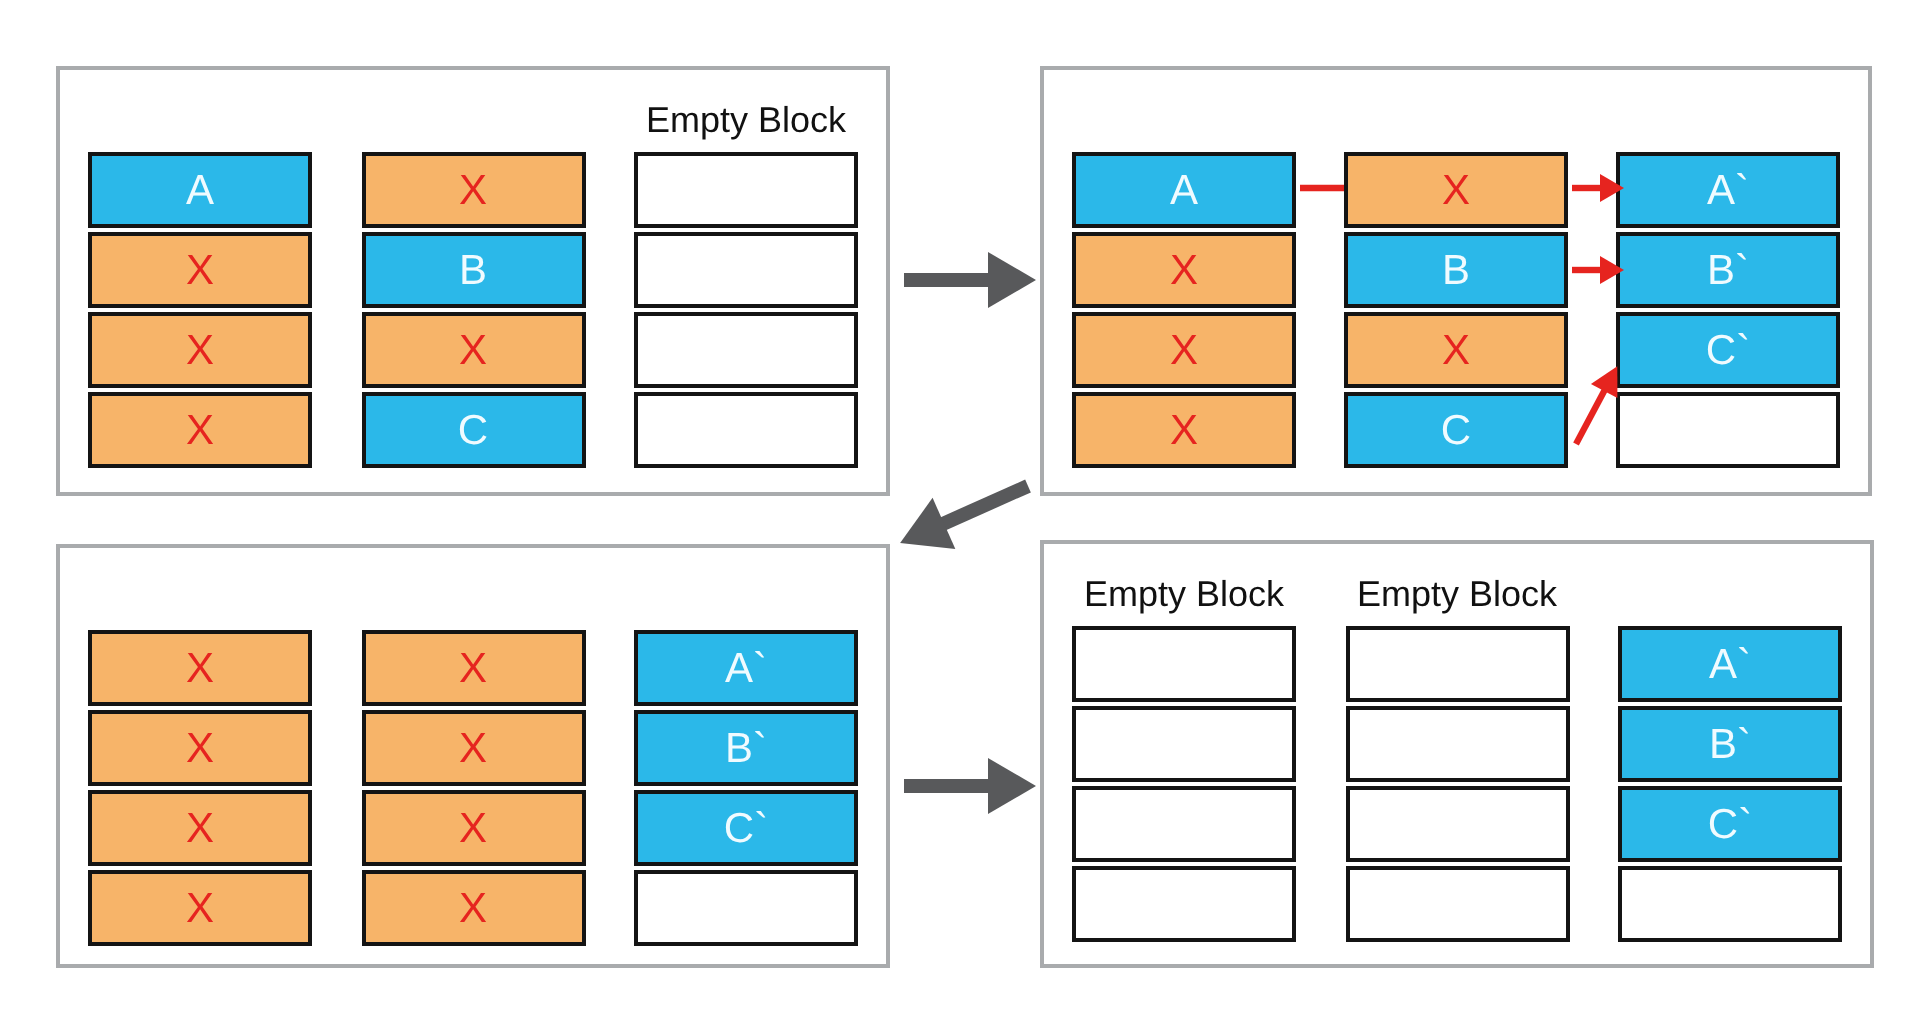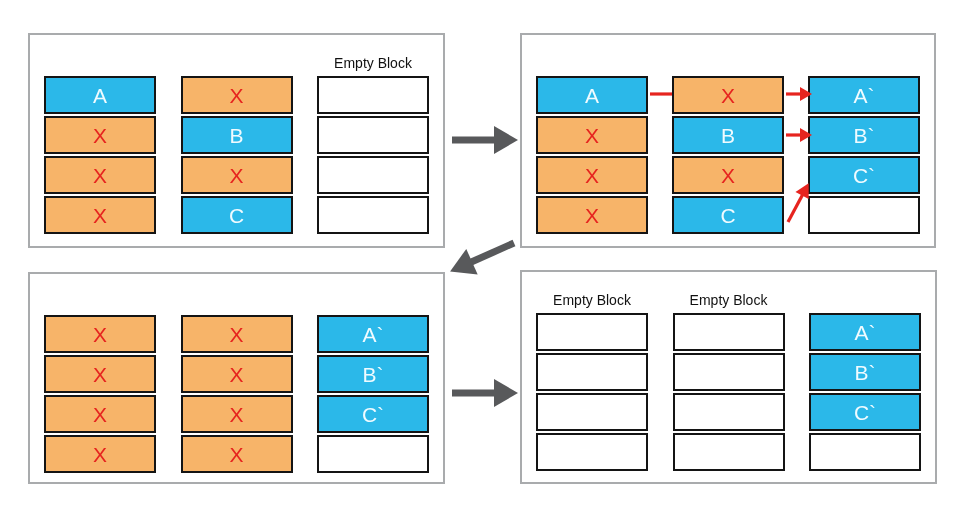--- a/index.html
+++ b/index.html
@@ -13,21 +13,21 @@
   body{background:#ffffff;font-family:"Liberation Sans","DejaVu Sans",sans-serif}
   .canvas{position:relative;width:959px;height:517px;background:#ffffff;overflow:hidden}
   .panel{position:absolute;background:var(--panel-bg);border:2px solid var(--panel-border);
          display:flex;justify-content:space-between;padding:0 14px}
   #panel-step1{left:28px;top:33px;width:417px;height:215px}
   #panel-step2{left:520px;top:33px;width:416px;height:215px}
   #panel-step3{left:28px;top:272px;width:417px;height:212px}
   #panel-step4{left:520px;top:270px;width:417px;height:214px}
   .col{width:112px;display:flex;flex-direction:column}
   .col-header{height:41px;display:flex;align-items:flex-end;justify-content:center;
-              padding-bottom:5px;font-size:14px;color:var(--header-text);white-space:nowrap}
+              padding-bottom:5px;font-size:18px;color:var(--header-text);white-space:nowrap}
   .block{height:38px;margin-bottom:2px;border:2px solid var(--block-border);
          display:flex;align-items:center;justify-content:center;
          font-size:21px;line-height:1;background:var(--empty-bg)}
   .block--valid{background:var(--valid-bg);color:var(--valid-text)}
   .block--invalid{background:var(--invalid-bg);color:var(--invalid-text)}
   .block--empty{background:var(--empty-bg)}
   .overlay{position:absolute;left:0;top:0;pointer-events:none}
   .red-line{stroke:var(--move-arrow);stroke-width:3.2;fill:none}
   .red-fill{fill:var(--move-arrow)}
   .gray-line{stroke:var(--flow-arrow);stroke-width:7;fill:none}

